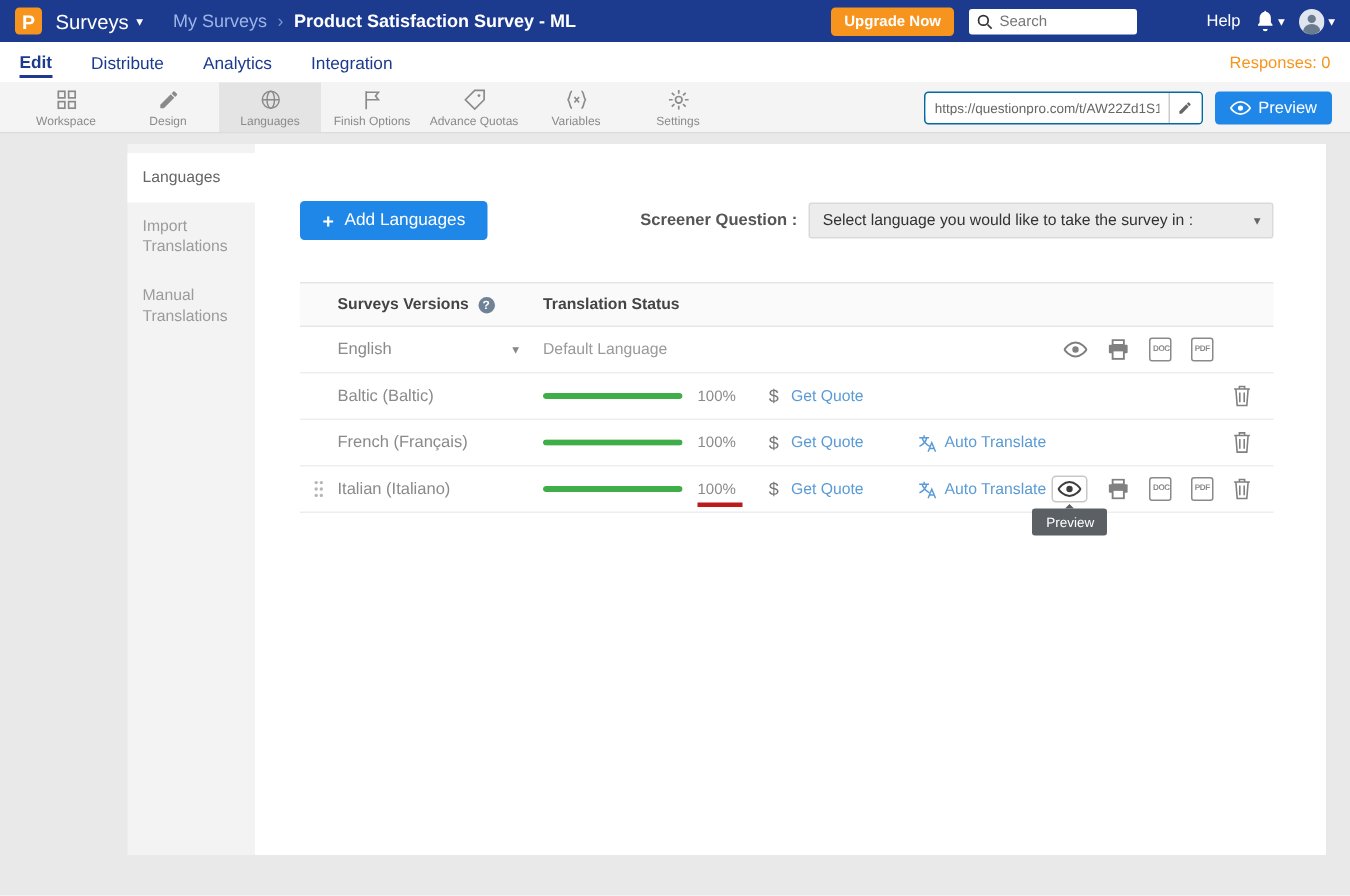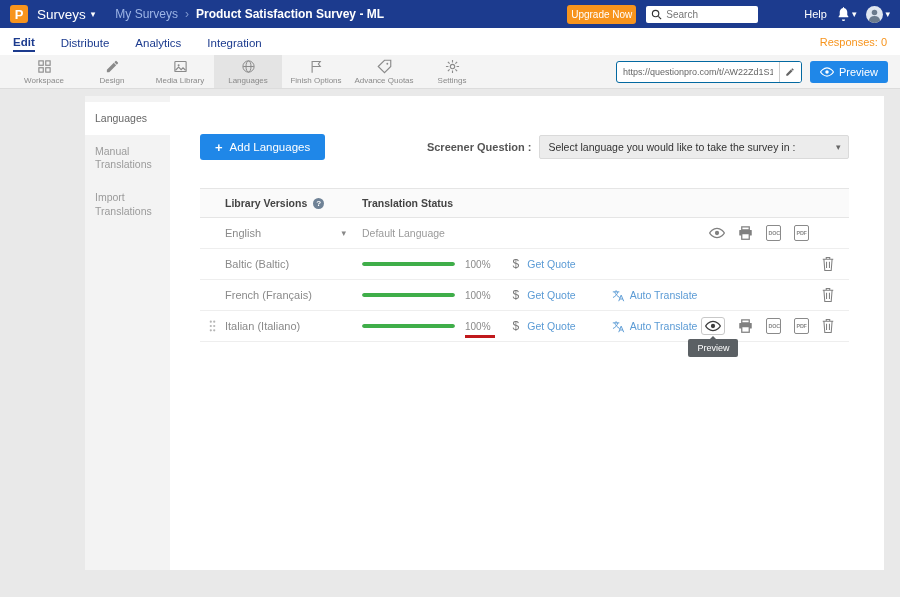--- a/index.html
+++ b/index.html
@@ -12,21 +12,21 @@
 
   
   .topbar { height: 28px; background: #1c3b8e; display: flex; align-items: center; padding: 0 10px; color: #fff; flex: none; }
   .logo { width: 18px; height: 18px; border-radius: 3px; background: #f7941d; color: #fff; font-weight: bold; font-size: 13px; display: flex; align-items: center; justify-content: center; margin-right: 9px; cursor: pointer; }
   .product { display: flex; align-items: center; gap: 5px; font-size: 13.5px; font-weight: normal; cursor: pointer; white-space: nowrap; }
   .caret { font-size: 9px; line-height: 1; }
   .bc-parent { margin-left: 20px; font-size: 12px; color: #9db5e6; cursor: pointer; white-space: nowrap; }
   .bc-sep { margin: 0 7px; color: #7e97cf; font-size: 12px; }
   .bc-current { font-size: 12px; font-weight: bold; white-space: nowrap; }
   .tb-right { margin-left: auto; display: flex; align-items: center; gap: 10px; }
-  .upgrade { background: #f7941d; border: none; color: #fff; font-size: 10px; font-weight: normal; padding: 4px 4px; border-radius: 3px; cursor: pointer; white-space: nowrap; }
+  .upgrade { background: #f7941d; border: none; color: #fff; font-size: 10px; font-weight: bold; padding: 4px 9px; border-radius: 3px; cursor: pointer; white-space: nowrap; }
   .search { background: #fff; border-radius: 2px; height: 17px; width: 112px; display: flex; align-items: center; padding: 0 5px; gap: 4px; color: #333; }
   .search input { border: 0; outline: 0; flex: 1; font-size: 10px; min-width: 0; font-family: inherit; color: #333; background: transparent; }
   .help { font-size: 11px; cursor: pointer; margin-left: 36px; }
   .iconbtn { display: flex; align-items: center; gap: 2px; cursor: pointer; color: #fff; }
 
   
   .tabbar { height: 27px; background: #fff; display: flex; align-items: center; padding: 0 13px; gap: 26px; flex: none; }
   .tab { font-size: 11.5px; color: #1c3b8e; cursor: pointer; padding: 4px 0 2px; white-space: nowrap; }
   .tab.active { font-weight: bold; border-bottom: 2px solid #1c3b8e; }
   .responses { margin-left: auto; color: #f7941d; font-size: 11px; white-space: nowrap; padding-left: 16px; }
@@ -158,30 +158,20 @@
       <span class="tlabel">Workspace</span>
     </div>
     <div class="tool">
       <span>
         <svg width="15" height="15" viewBox="0 0 24 24" fill="currentColor">
             <path d="M3 17.2V21h3.8L17.9 9.9l-3.8-3.8L3 17.2zM20.7 7.1c.4-.4.4-1 0-1.4l-2.4-2.4a1 1 0 0 0-1.4 0l-1.9 1.9 3.8 3.8 1.9-1.9z"></path>
           </svg>
       </span>
       <span class="tlabel">Design</span>
     </div>
-    <div class="tool">
-      <span>
-        <svg width="15" height="15" viewBox="0 0 24 24" fill="none" stroke="currentColor" stroke-width="1.8">
-            <rect x="3" y="4" width="18" height="16" rx="1"></rect>
-            <circle cx="9" cy="10" r="1.6" fill="currentColor" stroke="none"></circle>
-            <path d="M4 18l5-5 4 4 3-3 4 4"></path>
-          </svg>
-      </span>
-      <span class="tlabel">Media Library</span>
-    </div>
     <div class="tool active">
       <span>
         <svg width="15" height="15" viewBox="0 0 24 24" fill="none" stroke="currentColor" stroke-width="1.6">
             <circle cx="12" cy="12" r="9"></circle>
             <ellipse cx="12" cy="12" rx="4" ry="9"></ellipse>
             <path d="M3.5 12h17"></path>
           </svg>
       </span>
       <span class="tlabel">Languages</span>
     </div>
@@ -195,20 +185,29 @@
       <span class="tlabel">Finish Options</span>
     </div>
     <div class="tool">
       <span>
         <svg width="15" height="15" viewBox="0 0 24 24" fill="none" stroke="currentColor" stroke-width="1.8">
             <path d="M2 12L12 2h10v10L12 22 2 12z"></path>
             <circle cx="16.5" cy="7.5" r="1.5" fill="currentColor" stroke="none"></circle>
           </svg>
       </span>
       <span class="tlabel">Advance Quotas</span>
+    </div>
+    <div class="tool">
+      <span>
+        <svg width="15" height="15" viewBox="0 0 24 24" fill="none" stroke="currentColor" stroke-width="1.7">
+            <path d="M7 3C4 3 5 12 2 12c3 0 2 9 5 9M17 3c3 0 2 9 5 9-3 0-2 9-5 9"></path>
+            <path d="M9.5 9l5 6M14.5 9l-5 6"></path>
+          </svg>
+      </span>
+      <span class="tlabel">Variables</span>
     </div>
     <div class="tool">
       <span>
         <svg width="15" height="15" viewBox="0 0 24 24" fill="none" stroke="currentColor" stroke-width="1.8">
             <circle cx="12" cy="12" r="3.5"></circle>
             <path d="M12 1.5v4M12 18.5v4M1.5 12h4M18.5 12h4M4.6 4.6l2.8 2.8M16.6 16.6l2.8 2.8M19.4 4.6l-2.8 2.8M7.4 16.6l-2.8 2.8"></path>
           </svg>
       </span>
       <span class="tlabel">Settings</span>
     </div>
@@ -233,22 +232,22 @@
         </span>
         <span>Preview</span>
       </button>
     </div>
   </div>
 
   <div class="content">
 
     <aside class="sidebar">
       <div class="side-item active">Languages</div>
+      <div class="side-item">Import Translations</div>
       <div class="side-item">Manual Translations</div>
-      <div class="side-item">Import Translations</div>
     </aside>
 
     <main class="panel">
 
       <div class="controls">
         <button class="add-btn">
           <span class="plus">+</span>
           <span>Add Languages</span>
         </button>
         <div class="screener">
@@ -257,21 +256,21 @@
             <span>Select language you would like to take the survey in :</span>
             <span class="caret">▾</span>
           </div>
         </div>
       </div>
 
       <div class="table">
 
         <div class="thead">
           <div class="th-name">
-            <span>Library Versions</span>
+            <span>Surveys Versions</span>
             <span class="q-badge">?</span>
           </div>
           <div class="th-status">Translation Status</div>
         </div>
 
         <div class="row">
           <div class="c-drag"></div>
           <div class="c-name">
             <span>English</span>
             <span class="caret">▾</span>

